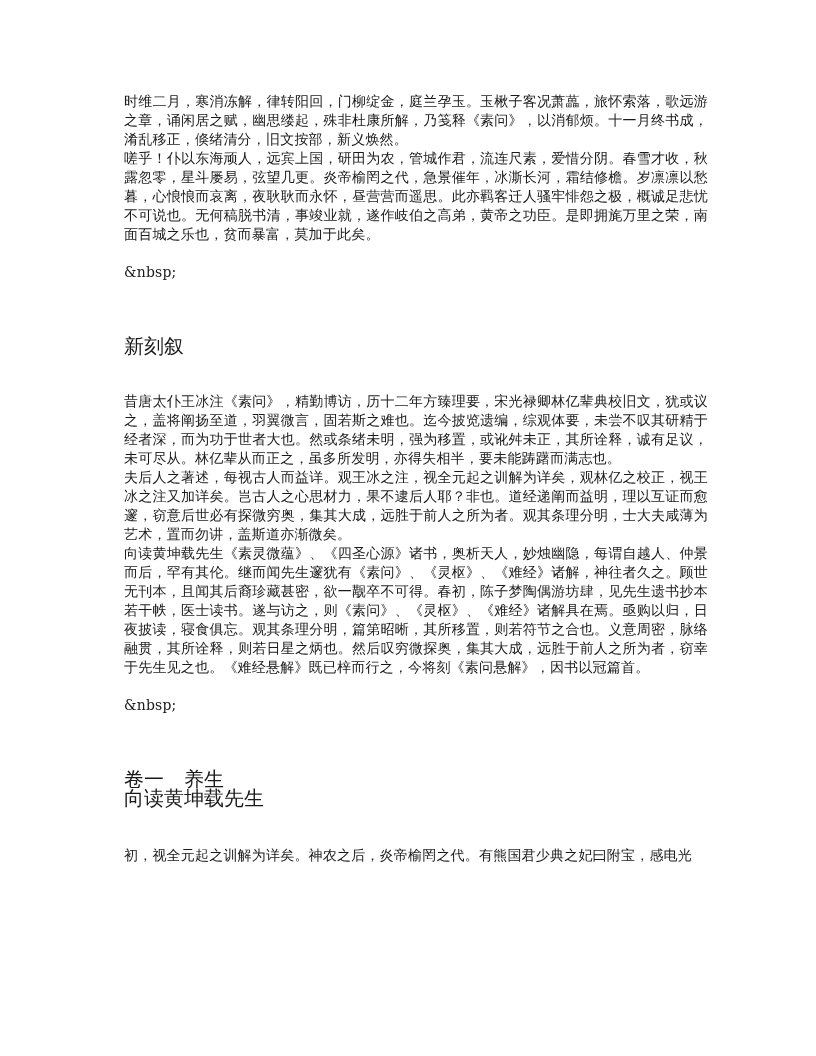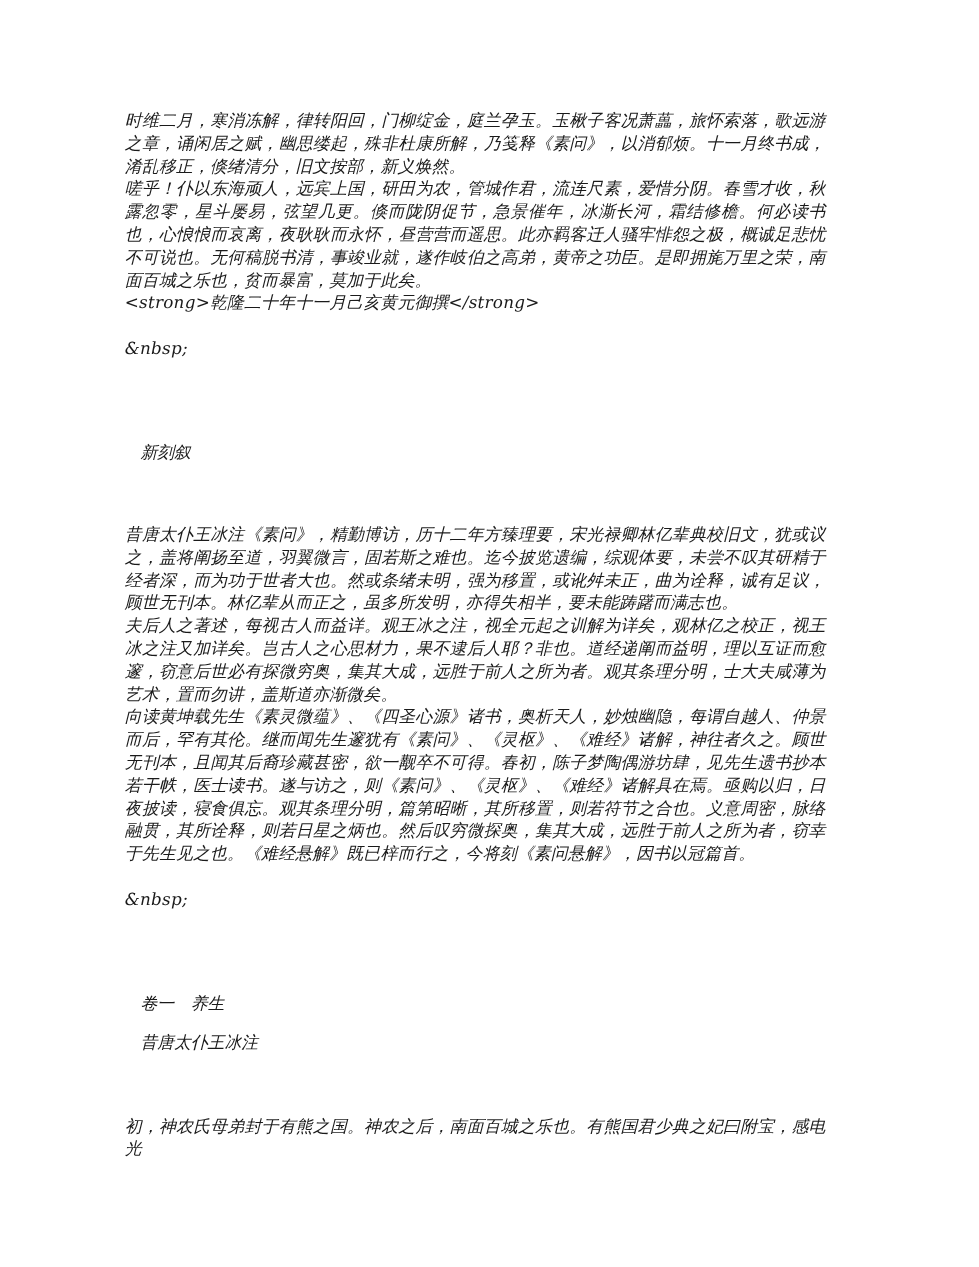--- a/index.html
+++ b/index.html
@@ -10,70 +10,68 @@
     body {
       width: 816px;
       height: 1056px;
       position: relative;
       overflow: hidden;
       font-family: "DejaVu Serif", "Liberation Serif", serif;
       color: #1a1a1a;
     }
     .page {
       position: absolute;
-      left: 104px;
+      left: 124px;
       top: 92px;
       width: 584px;
-      font-style: italic;
     }
     .line-block {
       font-size: 14px;
       line-height: 19px;
       margin: 0;
       text-align: justify;
       text-justify: inter-character;
       letter-spacing: 0.2px;
     }
     .gap-19 { height: 19px; }
     .gap-after-nbsp { height: 55px; }
     .gap-after-heading { height: 36px; }
     .gap-after-chapter { height: 38px; }
     .heading {
-      font-size: 14px;
+      font-size: 20px;
       line-height: 19px;
-      margin: 13px;
+      margin: 0;
     }
   </style>
 </head>
 <body>
 
 <div class="page">
 
   <section>
     <p class="line-block">时维二月，寒消冻解，律转阳回，门柳绽金，庭兰孕玉。玉楸子客况萧藟，旅怀索落，歌远游之章，诵闲居之赋，幽思缕起，殊非杜康所解，乃笺释《素问》，以消郁烦。十一月终书成，淆乱移正，倏绪清分，旧文按部，新义焕然。</p>
-    <p class="line-block">嗟乎！仆以东海顽人，远宾上国，研田为农，管城作君，流连尺素，爱惜分阴。春雪才收，秋露忽零，星斗屡易，弦望几更。倏而陇阴促节，急景催年，冰澌长河，霜结修檐。何必读书也，心悢悢而哀离，夜耿耿而永怀，昼营营而遥思。此亦羁客迁人骚牢悱怨之极，概诚足悲忧不可说也。无何稿脱书清，事竣业就，遂作岐伯之高弟，黄帝之功臣。是即拥旄万里之荣，南面百城之乐也，贫而暴富，莫加于此矣。</p>
-    <p class="line-block">&lt;strong&gt;乾隆二十年十一月己亥黄元御撰&lt;/strong&gt;</p>
+    <p class="line-block">嗟乎！仆以东海顽人，远宾上国，研田为农，管城作君，流连尺素，爱惜分阴。春雪才收，秋露忽零，星斗屡易，弦望几更。炎帝榆罔之代，急景催年，冰澌长河，霜结修檐。岁凛凛以愁暮，心悢悢而哀离，夜耿耿而永怀，昼营营而遥思。此亦羁客迁人骚牢悱怨之极，概诚足悲忧不可说也。无何稿脱书清，事竣业就，遂作岐伯之高弟，黄帝之功臣。是即拥旄万里之荣，南面百城之乐也，贫而暴富，莫加于此矣。</p>
     <div class="gap-19"></div>
     <p class="line-block">&amp;nbsp;</p>
   </section>
 
   <div class="gap-after-nbsp"></div>
 
   <section>
     <p class="heading">新刻叙</p>
     <div class="gap-after-heading"></div>
-    <p class="line-block">昔唐太仆王冰注《素问》，精勤博访，历十二年方臻理要，宋光禄卿林亿辈典校旧文，犹或议之，盖将阐扬至道，羽翼微言，固若斯之难也。迄今披览遗编，综观体要，未尝不叹其研精于经者深，而为功于世者大也。然或条绪未明，强为移置，或讹舛未正，曲为诠释，诚有足议，顾世无刊本。林亿辈从而正之，虽多所发明，亦得失相半，要未能踌躇而满志也。</p>
+    <p class="line-block">昔唐太仆王冰注《素问》，精勤博访，历十二年方臻理要，宋光禄卿林亿辈典校旧文，犹或议之，盖将阐扬至道，羽翼微言，固若斯之难也。迄今披览遗编，综观体要，未尝不叹其研精于经者深，而为功于世者大也。然或条绪未明，强为移置，或讹舛未正，其所诠释，诚有足议，未可尽从。林亿辈从而正之，虽多所发明，亦得失相半，要未能踌躇而满志也。</p>
     <p class="line-block">夫后人之著述，每视古人而益详。观王冰之注，视全元起之训解为详矣，观林亿之校正，视王冰之注又加详矣。岂古人之心思材力，果不逮后人耶？非也。道经递阐而益明，理以互证而愈邃，窃意后世必有探微穷奥，集其大成，远胜于前人之所为者。观其条理分明，士大夫咸薄为艺术，置而勿讲，盖斯道亦渐微矣。</p>
     <p class="line-block">向读黄坤载先生《素灵微蕴》、《四圣心源》诸书，奥析天人，妙烛幽隐，每谓自越人、仲景而后，罕有其伦。继而闻先生邃犹有《素问》、《灵枢》、《难经》诸解，神往者久之。顾世无刊本，且闻其后裔珍藏甚密，欲一觏卒不可得。春初，陈子梦陶偶游坊肆，见先生遗书抄本若干帙，医士读书。遂与访之，则《素问》、《灵枢》、《难经》诸解具在焉。亟购以归，日夜披读，寝食俱忘。观其条理分明，篇第昭晰，其所移置，则若符节之合也。义意周密，脉络融贯，其所诠释，则若日星之炳也。然后叹穷微探奥，集其大成，远胜于前人之所为者，窃幸于先生见之也。《难经悬解》既已梓而行之，今将刻《素问悬解》，因书以冠篇首。</p>
     <div class="gap-19"></div>
     <p class="line-block">&amp;nbsp;</p>
   </section>
 
   <div class="gap-after-nbsp"></div>
 
   <section>
     <p class="heading">卷一　养生</p>
-    <p class="heading">昔唐太仆王冰注</p>
+    <p class="heading">向读黄坤载先生</p>
     <div class="gap-after-chapter"></div>
-    <p class="line-block">初，神农氏母弟封于有熊之国。神农之后，南面百城之乐也。有熊国君少典之妃曰附宝，感电光</p>
+    <p class="line-block">初，视全元起之训解为详矣。神农之后，炎帝榆罔之代。有熊国君少典之妃曰附宝，感电光</p>
   </section>
 
 </div>
 
 </body></html>

